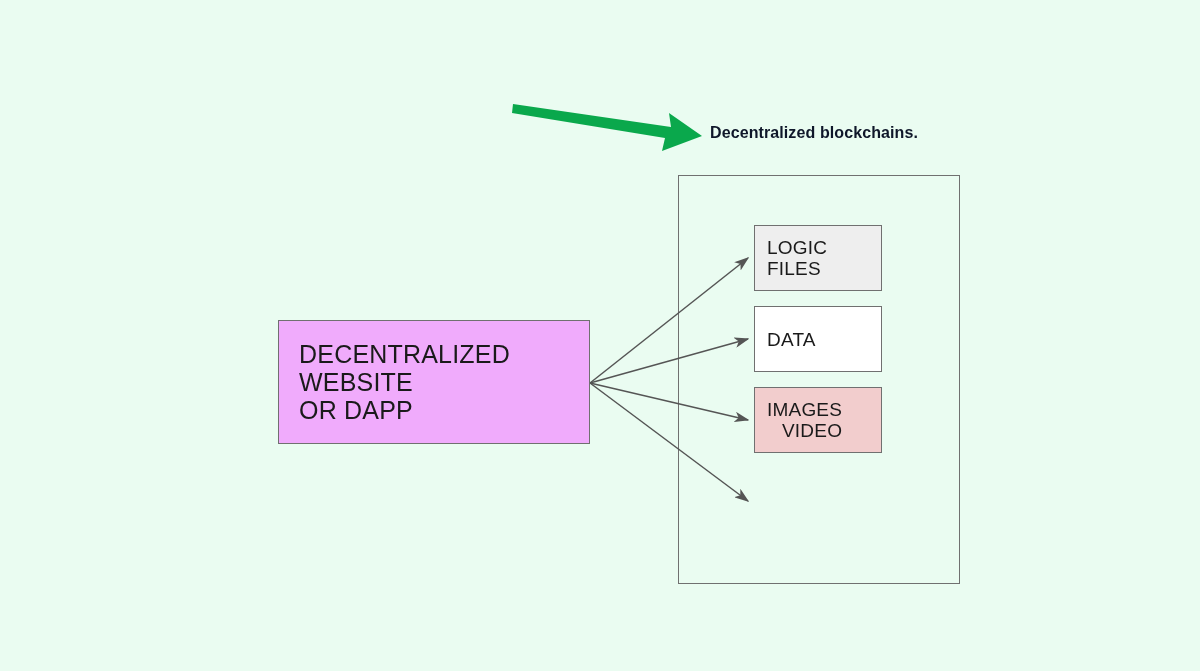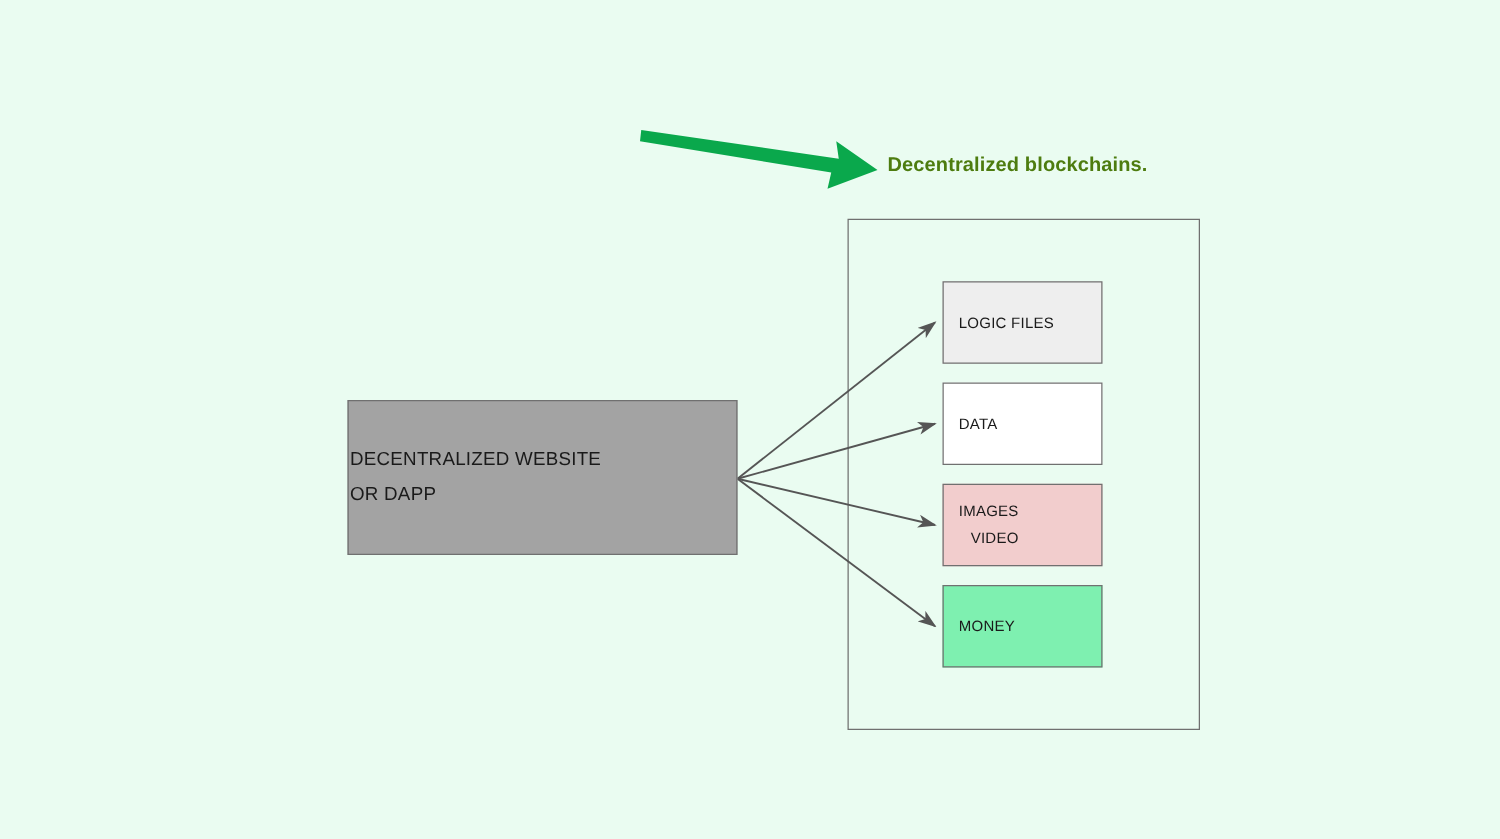--- a/index.html
+++ b/index.html
@@ -36,31 +36,31 @@
     display: flex;
     align-items: center;
     color: #1a1a1a;
     white-space: pre-line;
   }
   .node-main {
     left: 278px;
     top: 320px;
     width: 312px;
     height: 124px;
-    background: #a3a3a3;
-    font-size: 15px;
+    background: #f0abfc;
+    font-size: 25px;
     line-height: 28px;
-    padding-left: 1px;
+    padding-left: 20px;
     letter-spacing: 0.2px;
   }
   .node-small {
     left: 754px;
     width: 128px;
     height: 66px;
-    font-size: 12px;
+    font-size: 19px;
     line-height: 21px;
     padding-left: 12px;
     letter-spacing: 0.2px;
   }
   .node-logic  { top: 225px; background: #eeeeee; }
   .node-data   { top: 306px; background: #ffffff; padding-left: 12px; }
   .node-images { top: 387px; background: #f2cdcd; text-align: right; }
   .node-money  { top: 468px; background: #7ef0b0; }
 
   .container-rect {
@@ -72,21 +72,21 @@
     box-sizing: border-box;
     border: 1.6px solid #707070;
     background: transparent;
   }
   .callout-label {
     position: absolute;
     left: 710px;
     top: 124px;
     font-size: 16px;
     font-weight: bold;
-    color: #4d7c0f;
+    color: #0f172a;
     letter-spacing: 0.1px;
     white-space: nowrap;
   }
 </style>
 </head>
 <body>
 
 <div id="canvas">
 
   <div class="container-rect"></div>
@@ -121,15 +121,14 @@
   <div class="node node-main">DECENTRALIZED WEBSITE
 OR DAPP</div>
 
   <div class="node node-small node-logic">LOGIC FILES</div>
 
   <div class="node node-small node-data">DATA</div>
 
   <div class="node node-small node-images">IMAGES
 VIDEO</div>
 
-  <div class="node node-small node-money">MONEY</div>
 
 </div>
 
 </body></html>

